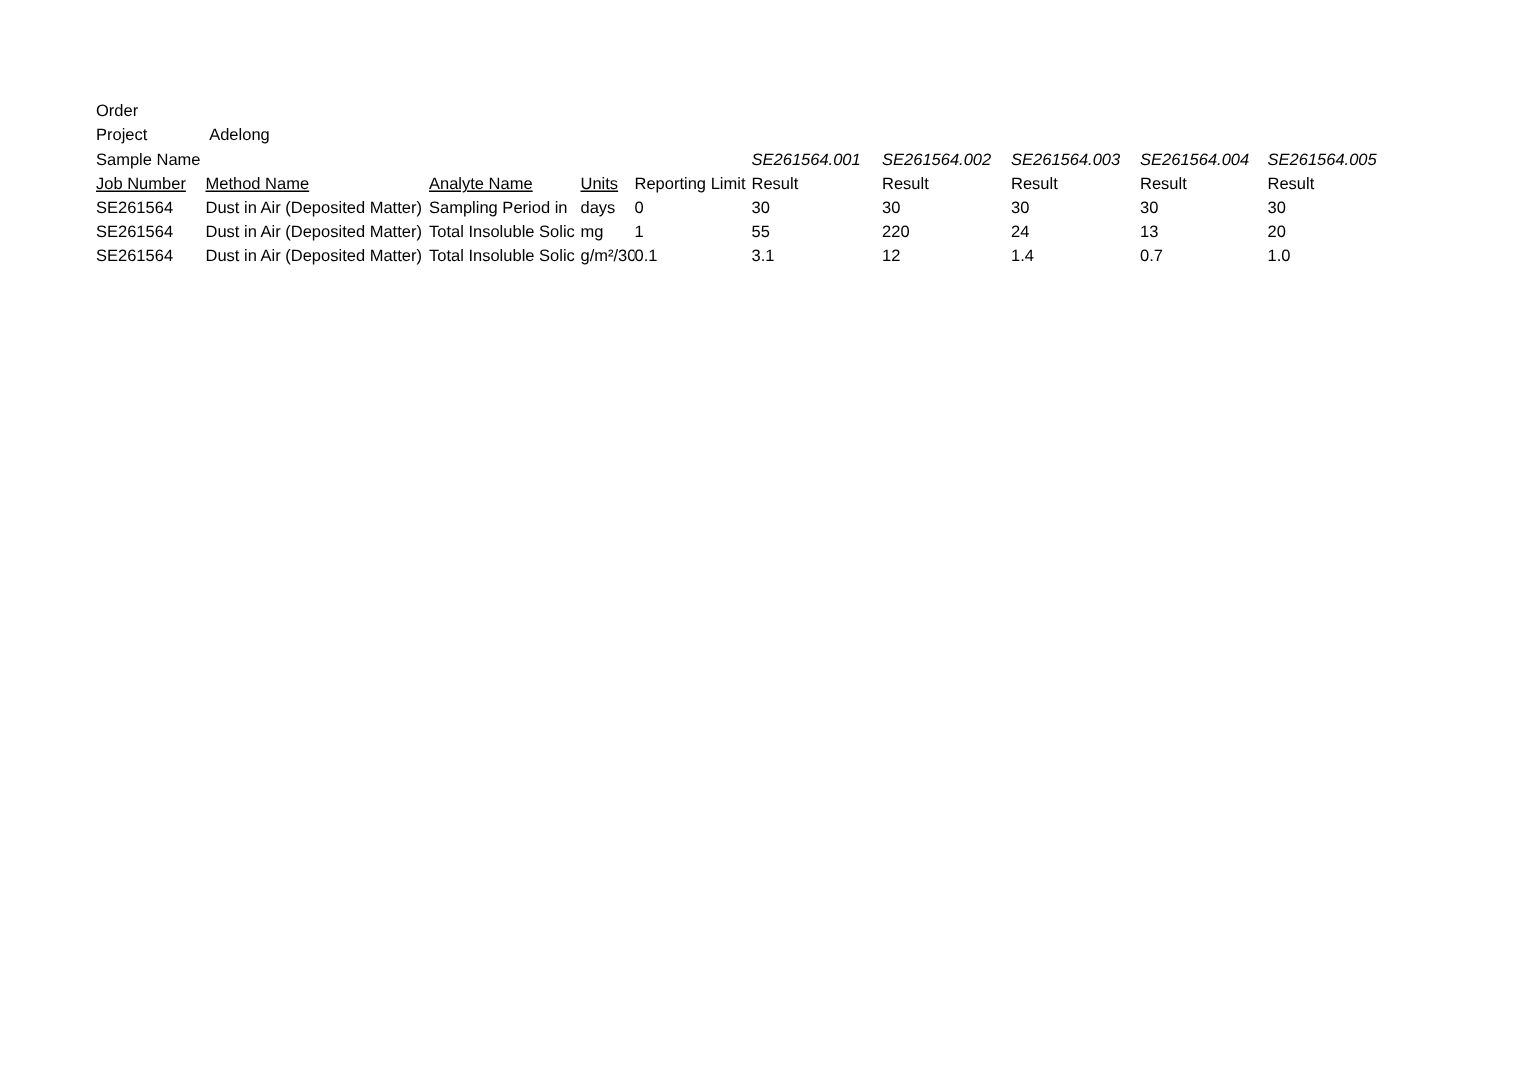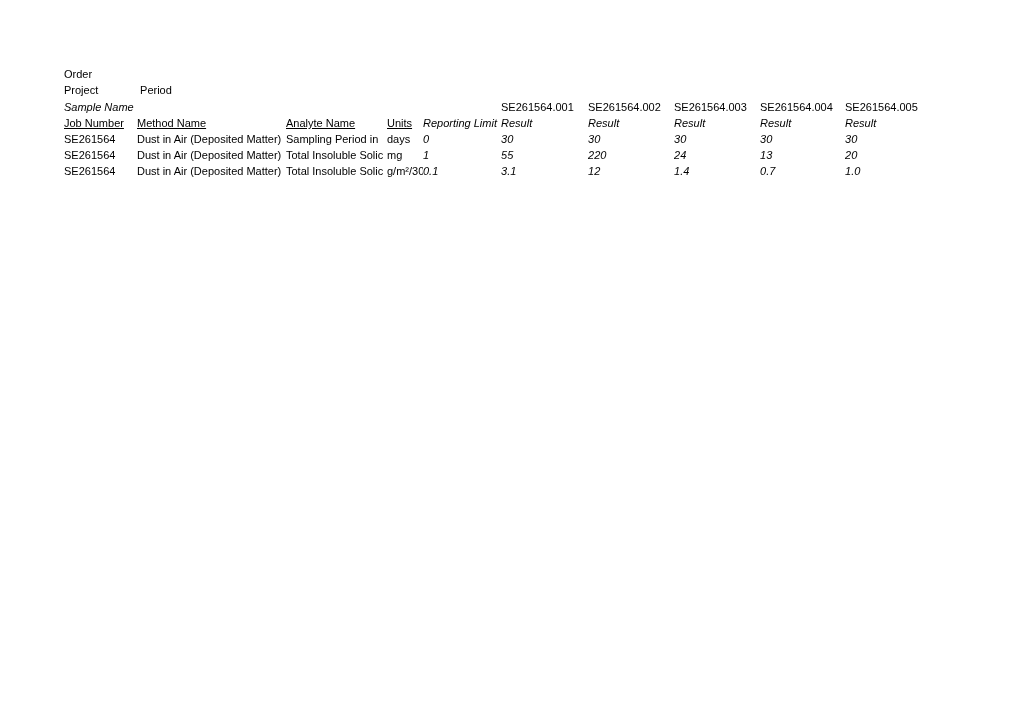--- a/index.html
+++ b/index.html
@@ -25,36 +25,36 @@
     padding: 0;
     height: 16px;
     line-height: 16px;
     font-weight: normal;
     font-size: 11px;
     white-space: nowrap;
     text-align: left;
     vertical-align: middle;
   }
   .b   { font-weight: bold; }
-  .r   { text-align: right; font-style: italic; }
+  .r   { text-align: right; }
   .ctr { text-align: center; text-decoration: underline; }
-  .pl  { padding-left: 8px; }
+  .pl  { padding-left: 8px; font-style: italic; }
   .clip{ overflow: hidden; }
 </style>
 </head>
 <body>
 
 <div class="meta">
   <div class="meta-row">
     <span class="meta-label">Order</span>
     <span></span>
   </div>
   <div class="meta-row">
     <span class="meta-label">Project</span>
-    <span>Period</span>
+    <span>Adelong</span>
   </div>
 </div>
 
 <table class="sheet">
   <colgroup>
     <col style="width:73px">
       <col style="width:149px">
       <col style="width:101px">
     <col style="width:36px">
       <col style="width:78px">

